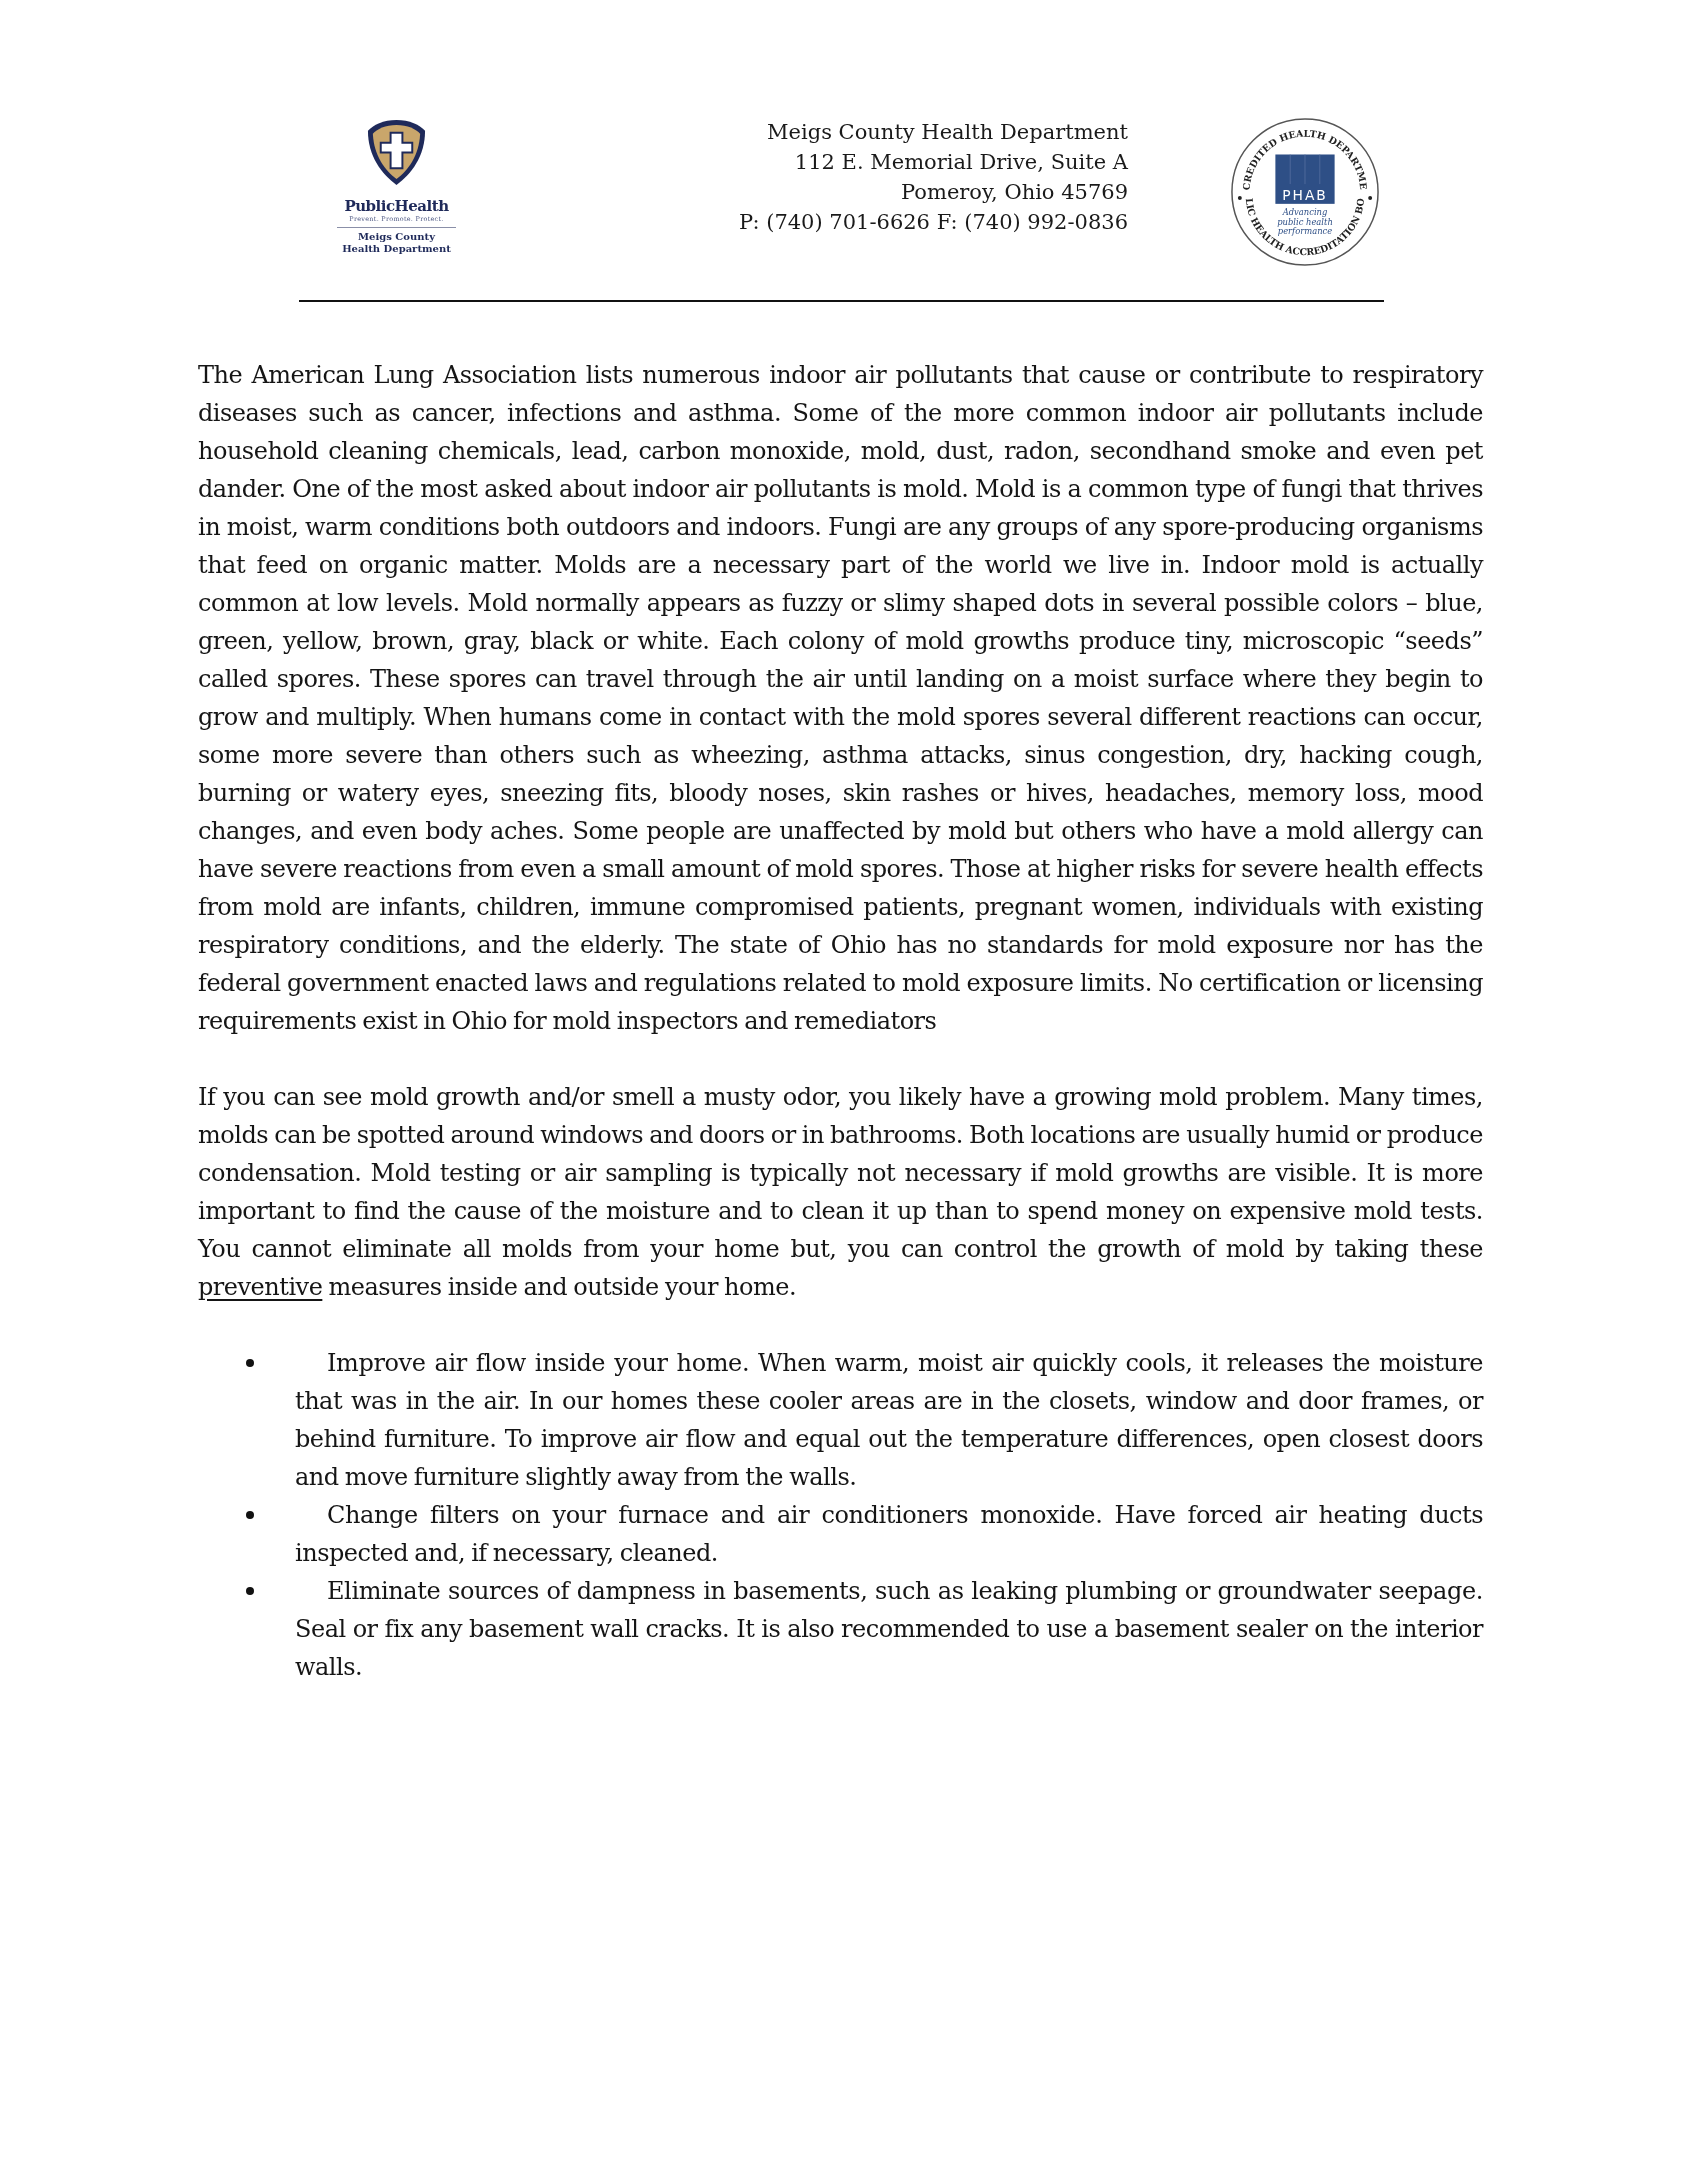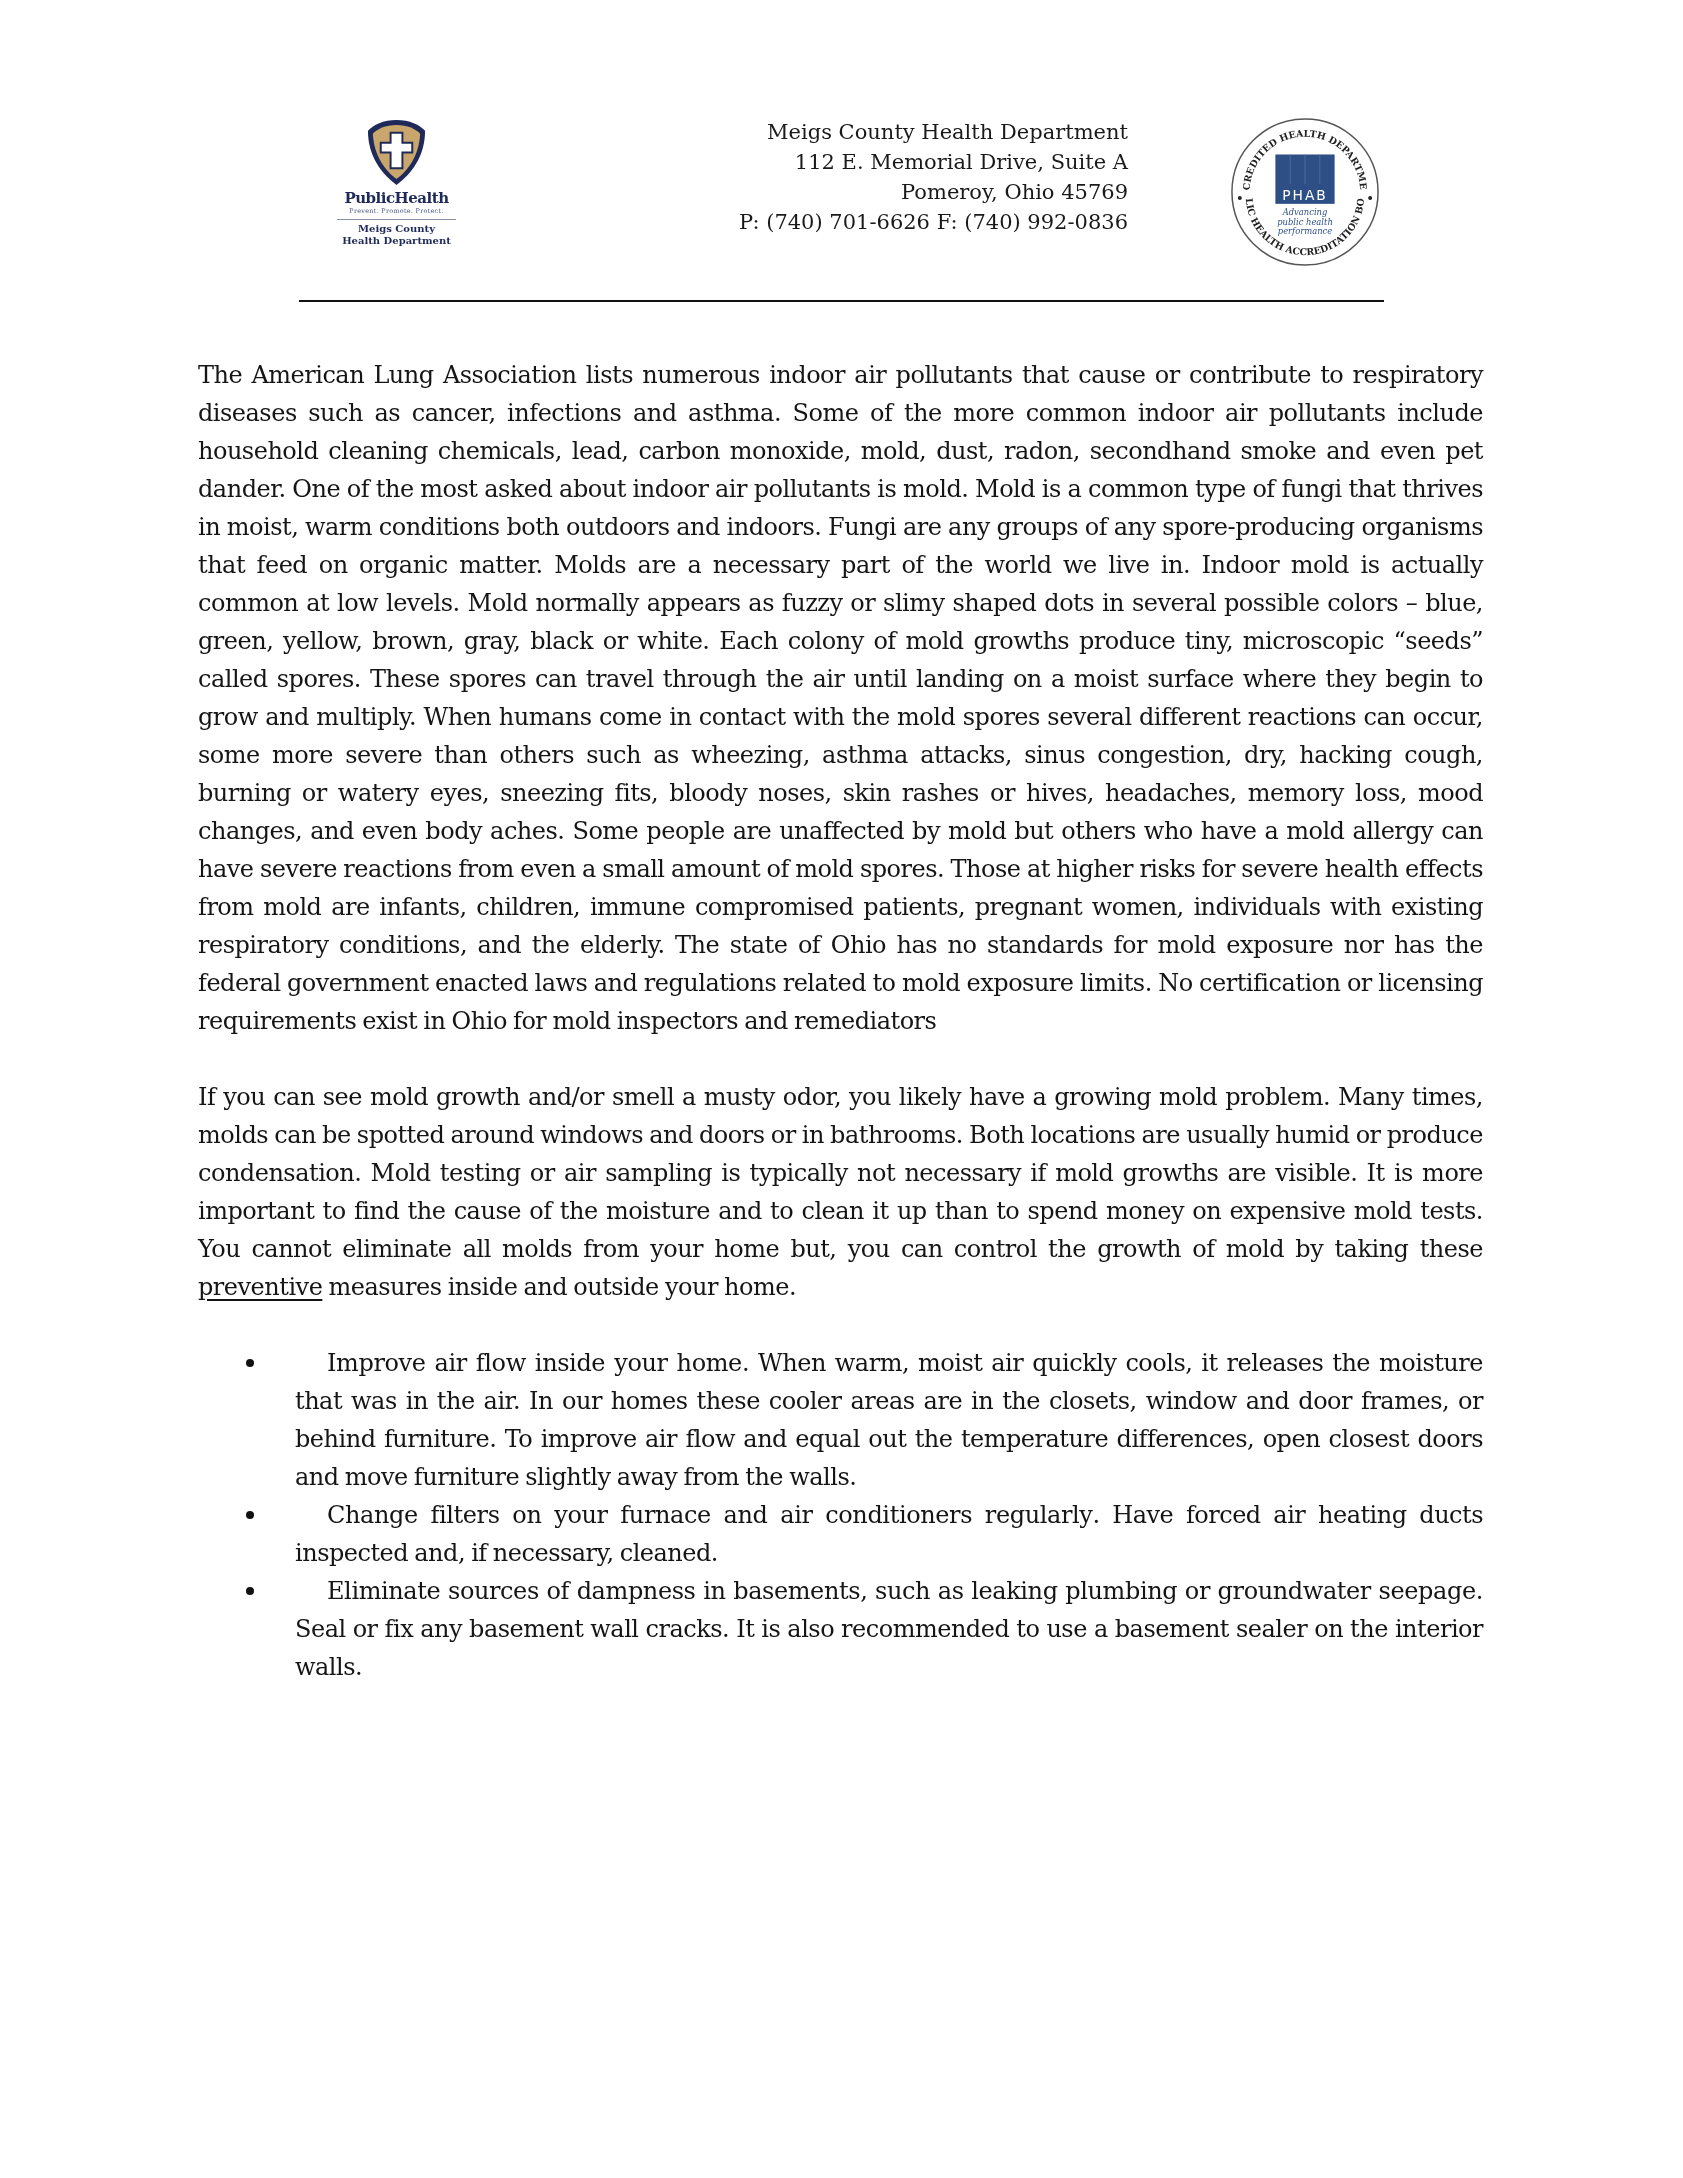--- a/index.html
+++ b/index.html
@@ -4,21 +4,21 @@
 <style>
   html, body { margin: 0; padding: 0; background: #ffffff; }
   body { width: 1683px; height: 2178px; position: relative; overflow: hidden;
          font-family: "DejaVu Serif", "Liberation Serif", serif; color: #111; }
 
   
   .header { position: absolute; left: 0; top: 0; width: 1683px; height: 307px; }
   .logo-left { position: absolute; left: 327px; top: 117px; width: 139px; height: 149px; text-align: center; }
   .shield { width: 65px; height: 71px; margin: 0 auto; display: block; }
   .ph-title { font-family: "DejaVu Serif", serif; font-weight: bold; font-size: 15px; color: #1f2a5a;
-              letter-spacing: -0.5px; margin-top: 2px; line-height: 17px; }
+              letter-spacing: -0.5px; margin-top: 10px; line-height: 17px; }
   .ph-tag { font-family: "DejaVu Serif", serif; font-size: 6.4px; color: #4a5580; letter-spacing: 0.3px; line-height: 8px; }
   .ph-rule { width: 119px; height: 1px; background: #8a8fa8; margin: 4px auto 3px; }
   .ph-county { font-family: "DejaVu Serif", serif; font-weight: bold; font-size: 10px; color: #1f2a5a; line-height: 12px; }
 
   .address { position: absolute; left: 554px; top: 117px; width: 574px; text-align: right;
              font-family: "DejaVu Serif", "Liberation Serif", serif; font-size: 21px; line-height: 30px; color: #1a1a1a; }
   .address div { white-space: nowrap; }
 
   .logo-right { position: absolute; left: 1228px; top: 115px; width: 154px; height: 154px; }
 
@@ -93,20 +93,20 @@
 <div class="content">
   <p class="para">The American Lung Association lists numerous indoor air pollutants that cause or contribute to respiratory diseases such as cancer, infections and asthma. Some of the more common indoor air pollutants include household cleaning chemicals, lead, carbon monoxide, mold, dust, radon, secondhand smoke and even pet dander. One of the most asked about indoor air pollutants is mold. Mold is a common type of fungi that thrives in moist, warm conditions both outdoors and indoors. Fungi are any groups of any spore-producing organisms that feed on organic matter. Molds are a necessary part of the world we live in. Indoor mold is actually common at low levels.  Mold normally appears as fuzzy or slimy shaped dots in several possible colors – blue, green, yellow, brown, gray, black or white. Each colony of mold growths produce tiny, microscopic “seeds” called spores. These spores can travel through the air until landing on a moist surface where they begin to grow and multiply. When humans come in contact with the mold spores several different reactions can occur, some more severe than others such as wheezing, asthma attacks, sinus congestion, dry, hacking cough, burning or watery eyes, sneezing fits, bloody noses, skin rashes or hives, headaches, memory loss, mood changes, and even body aches. Some people are unaffected by mold but others who have a mold allergy can have severe reactions from even a small amount of mold spores. Those at higher risks for severe health effects from mold are infants, children, immune compromised patients, pregnant women, individuals with existing respiratory conditions, and the elderly. The state of Ohio has no standards for mold exposure nor has the federal government enacted laws and regulations related to mold exposure limits. No certification or licensing requirements exist in Ohio for mold inspectors and remediators</p>
 
   <p class="para"><span>If you can see mold growth and/or smell a musty odor, you likely have a growing mold problem. Many times, molds can be spotted around windows and doors or in bathrooms. Both locations are usually humid or produce condensation.  Mold testing or air sampling is typically not necessary if mold growths are visible.  It is more important to find the cause of the moisture and to clean it up than to spend money on expensive mold tests. You cannot eliminate all molds from your home but, you can control the growth of mold by taking these </span><span class="u">preventive</span><span> measures inside and outside your home.</span></p>
 
   <ul class="bullets">
     <li>
       <span class="bullet-dot"></span><span class="b">Improve air flow inside your home.</span><span> When warm, moist air quickly cools, it releases the moisture that was in the air.  In our homes these cooler areas are in the closets, window and door frames, or behind furniture. To improve air flow and equal out the temperature differences, open closest doors and move furniture slightly away from the walls.</span>
     </li>
     <li>
-      <span class="bullet-dot"></span><span class="b">Change filters on your furnace and air conditioners regularly</span><span>. Have forced air heating ducts inspected and, if necessary, cleaned.</span>
+      <span class="bullet-dot"></span><span class="b">Change filters on your furnace and air conditioners monoxide</span><span>. Have forced air heating ducts inspected and, if necessary, cleaned.</span>
     </li>
     <li>
       <span class="bullet-dot"></span><span class="b">Eliminate sources of dampness in basements, such as leaking plumbing or groundwater seepage.</span><span> Seal or fix any basement wall cracks. It is also recommended to use a basement sealer on the interior walls.</span>
     </li>
   </ul>
 </div>
 
 
 </body></html>

